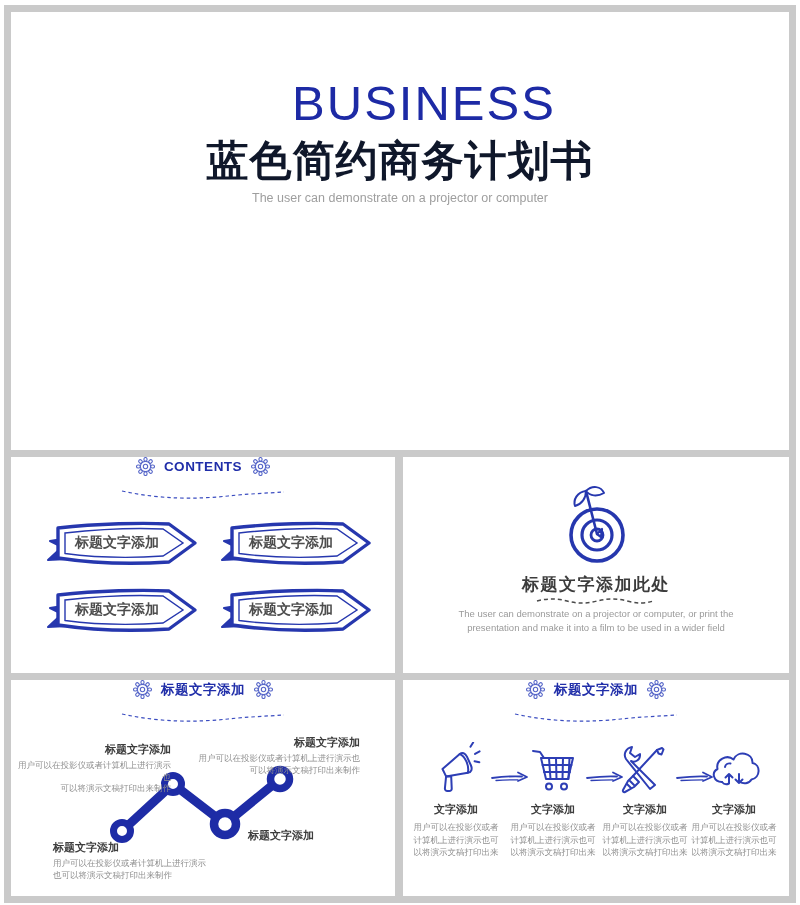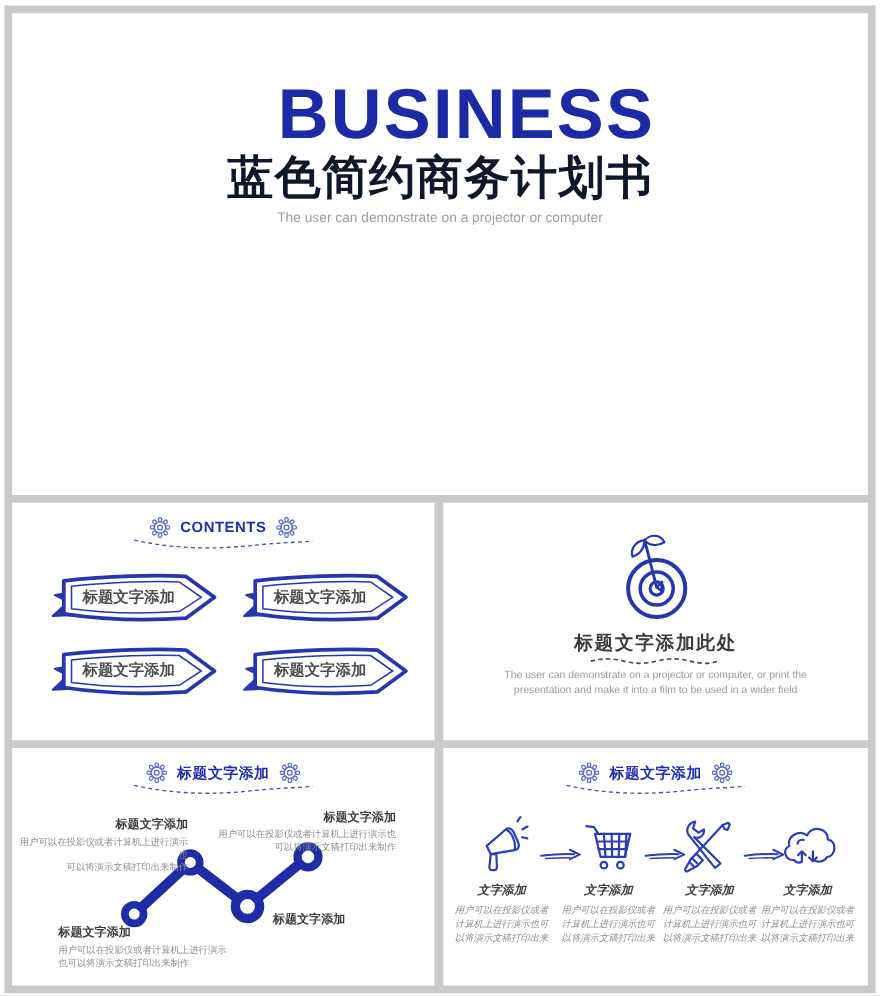--- a/index.html
+++ b/index.html
@@ -10,26 +10,26 @@
   }
   .mat{position:absolute;left:4px;top:5px;width:792px;height:898px;background:#cacaca;}
   .slide{position:absolute;background:#ffffff;overflow:hidden;}
   #slide-cover{left:11px;top:12px;width:778px;height:438px;text-align:center;}
   #slide-contents{left:11px;top:457px;width:384px;height:216px;}
   #slide-target{left:403px;top:457px;width:386px;height:216px;}
   #slide-chart{left:11px;top:680px;width:384px;height:216px;}
   #slide-process{left:403px;top:680px;width:386px;height:216px;}
 
   
-  .cover-title{margin-top:64px;font-size:64px;line-height:54px;font-weight:700;letter-spacing:2px;color:#1d2aa5;margin-left:48px;}
+  .cover-title{margin-top:64px;font-size:49px;line-height:54px;font-weight:400;letter-spacing:2px;color:#1d2aa5;margin-left:48px;}
   .cover-subtitle{margin-top:6px;font-size:42px;line-height:50px;font-weight:700;color:#0f172a;letter-spacing:1px;}
   .cover-desc{margin-top:4px;font-size:12.5px;line-height:17.5px;color:#9e9e9e;}
 
   
-  .sheader{position:relative;height:40px;padding-top:13px;display:flex;justify-content:center;align-items:flex-start;gap:9px;}
+  .sheader{position:relative;height:40px;display:flex;justify-content:center;align-items:flex-start;gap:9px;}
   .sheader .stitle{font-size:13.5px;line-height:19px;font-weight:700;color:#202ea9;letter-spacing:.5px;}
   .gear{width:19px;height:19px;flex:0 0 auto;}
   .dash-curve{position:absolute;top:31px;left:50%;transform:translateX(-50%);}
 
   
   .ribbon{position:absolute;width:160px;height:58px;}
   .ribbon svg{position:absolute;left:0;top:0;}
   .ribbon .rlabel{position:absolute;left:24px;right:36px;top:10px;bottom:13px;display:flex;align-items:center;justify-content:center;
     font-size:14px;font-weight:600;color:#4d4d4d;white-space:nowrap;}
 
@@ -43,21 +43,21 @@
   .zigzag{position:absolute;left:0;top:0;}
   .cl{position:absolute;}
   .cl .clt{font-size:11px;font-weight:700;color:#3d3d3d;margin-bottom:3px;}
   .cl .cll{font-size:8.5px;color:#8f8f8f;line-height:11.5px;}
   .cl.right{text-align:right;}
   .cl.left{text-align:left;}
 
   
   .picon{position:absolute;}
   .parrow{position:absolute;}
-  .pstep{position:absolute;width:104px;text-align:center;top:122px;font-style:italic;}
+  .pstep{position:absolute;width:104px;text-align:center;top:122px;}
   .pstep .pt{font-size:11px;font-weight:700;color:#3d3d3d;margin-bottom:4px;}
   .pstep .pl{font-size:8.5px;color:#8f8f8f;line-height:12.5px;}
 </style>
 </head>
 <body>
 
 <svg width="0" height="0" style="position:absolute">
   <defs>
     <symbol id="gear-sym" viewBox="-13 -13 26 26">
       <g fill="#ffffff" stroke="#5565c8" stroke-width="1.5">

